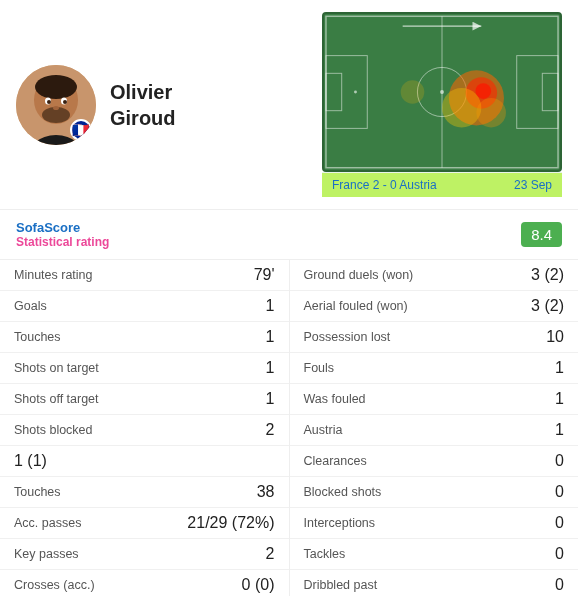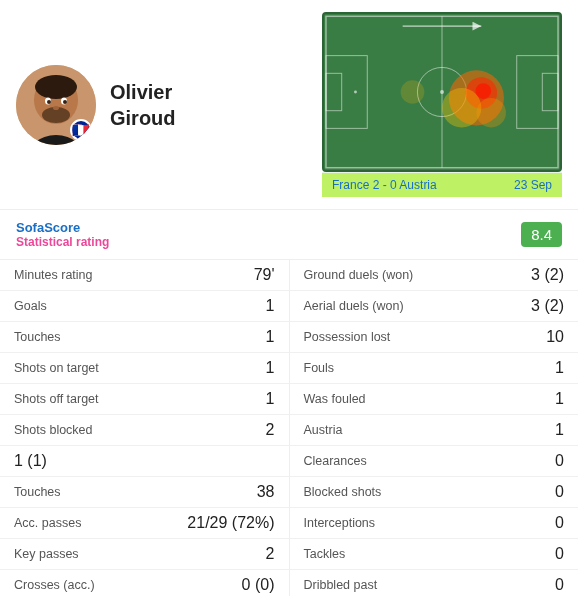--- a/index.html
+++ b/index.html
@@ -273,21 +273,21 @@
     
   </div>
     </div>
 
   <div class="stats-col" id="right-col">
       <div class="stat-row">
     <span class="stat-label">Ground duels (won)</span>
     <span class="stat-value">3 (2)</span>
   </div>
       <div class="stat-row">
-    <span class="stat-label">Aerial duels (won)</span>
+    <span class="stat-label">Aerial fouled (won)</span>
     <span class="stat-value">3 (2)</span>
   </div>
       <div class="stat-row">
     <span class="stat-label">Possession lost</span>
     <span class="stat-value">10</span>
   </div>
       <div class="stat-row">
     <span class="stat-label">Fouls</span>
     <span class="stat-value">1</span>
   </div>

